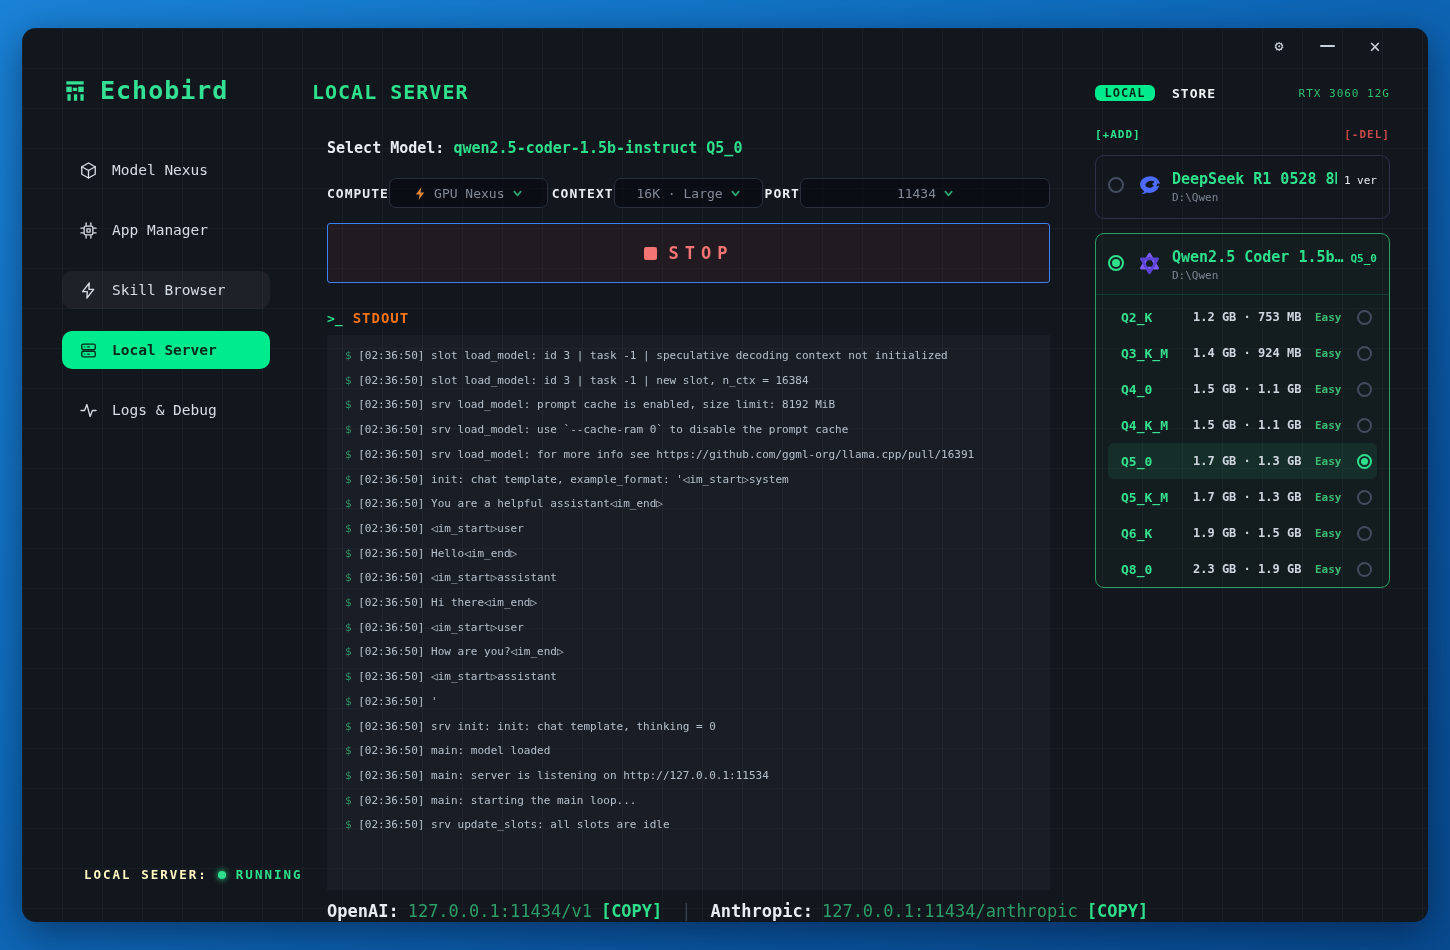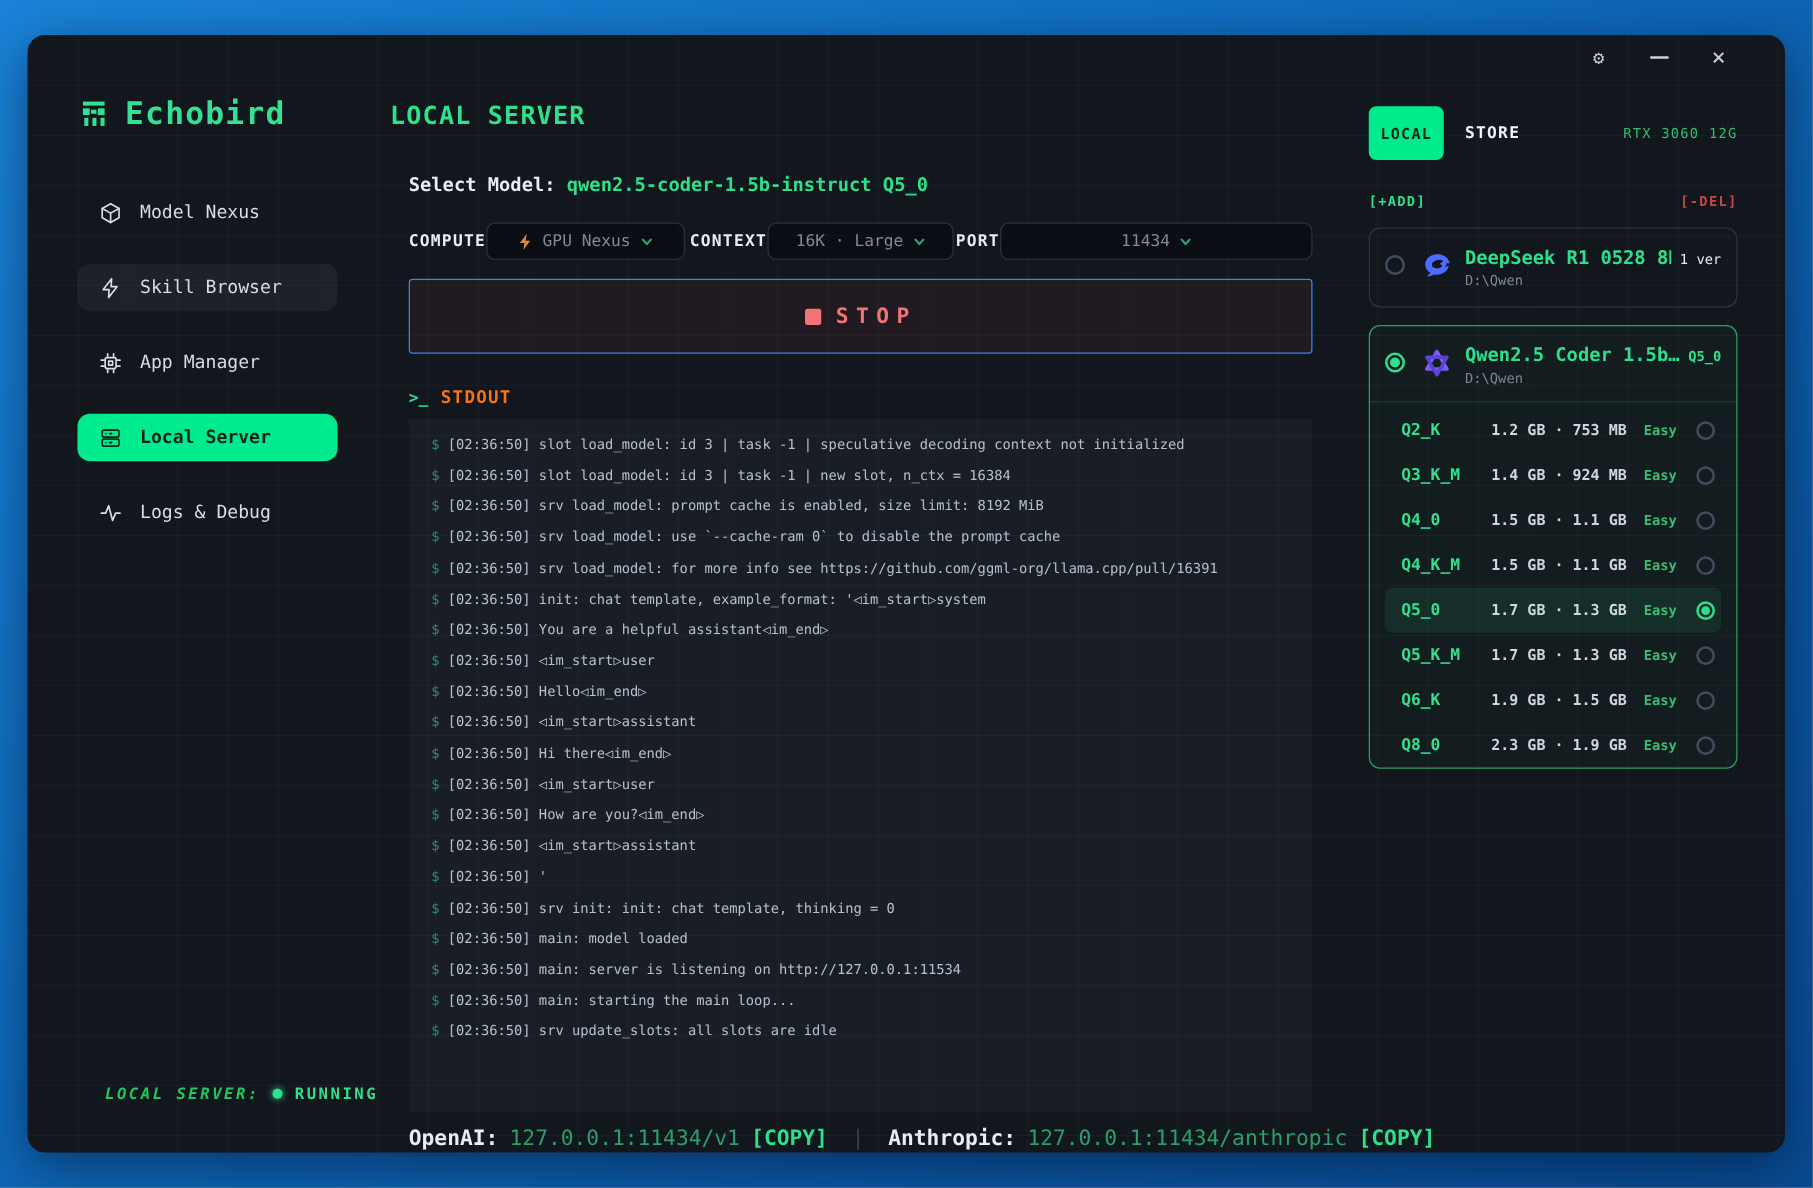--- a/index.html
+++ b/index.html
@@ -34,21 +34,21 @@
   .nav-item {
     width:208px; height:38px; display:flex; align-items:center; gap:14px;
     padding-left:17px; margin-bottom:22px; border-radius:10px;
     color:#d7dde4; font-size:14.5px; cursor:pointer;
   }
   .nav-item svg { width:19px; height:19px; stroke:#d7dde4; fill:none; stroke-width:1.7; stroke-linecap:round; stroke-linejoin:round; flex:0 0 auto; }
   .nav-item.hl { background:rgba(255,255,255,.05); }
   .nav-item.active { background:#00ea8e; color:#07281a; font-weight:bold; }
   .nav-item.active svg { stroke:#07281a; }
   .server-status { margin-top:auto; display:flex; align-items:center; gap:10px; font-size:12.5px; letter-spacing:2px; padding-left:22px; }
-  .server-status .lbl { color:#22c55e; font-weight:bold;font-style:italic; }
+  .server-status .lbl { color:#fef9c3; font-weight:bold; }
   .status-dot { width:8px; height:8px; border-radius:50%; background:#2ee08c; box-shadow:0 0 6px #2ee08c; }
   .server-status .val { color:#2ee08c; font-weight:bold; }
 
   
   .main { width:723px; padding-top:16px; }
   .page-title { color:#2ee28b; font-size:20px; font-weight:bold; letter-spacing:1px; margin-left:-15px; }
   .select-model { margin-top:35px; font-size:15px; }
   .select-model .lbl { color:#e8edf2; font-weight:bold; }
   .select-model .val { color:#2ee08c; font-weight:bold; }
   .controls { margin-top:21px; display:flex; align-items:center; }
@@ -85,21 +85,21 @@
   .endpoints { margin-top:11px; display:flex; align-items:flex-end; gap:9px; font-size:17px; }
   .ep-label { color:#e8edf2; font-weight:bold; }
   .ep-url { color:#2d9e68; }
   .ep-copy { color:#2ee08c; font-weight:bold; cursor:pointer; }
   .ep-div { color:#39414d; margin:0 10px; }
 
   
   .right { width:295px; margin-left:45px; padding-top:21px; }
   .rp-tabs { display:flex; align-items:center; }
   .tab-local {
-    width:60px; height:43px; background:#00eb8c; color:#07281a; border-radius:6px;
+    width:60px; height:16px; background:#00eb8c; color:#07281a; border-radius:6px;
     display:flex; align-items:center; justify-content:center;
     font-size:12px; font-weight:bold; letter-spacing:1px; cursor:pointer;
   }
   .tab-store { margin-left:17px; color:#f0f3f6; font-size:13px; font-weight:bold; letter-spacing:1px; cursor:pointer; }
   .gpu-badge { margin-left:auto; color:#2fbf6f; font-size:11px; letter-spacing:1px; }
   .adddel { margin-top:27px; display:flex; justify-content:space-between; font-size:11px; font-weight:bold; letter-spacing:1px; }
   .add-btn { color:#2ee08c; cursor:pointer; }
   .del-btn { color:#c74848; cursor:pointer; }
 
   .model-card { margin-top:14px; border:1px solid #2b3247; border-radius:9px; padding:14px 12px; cursor:pointer; }
@@ -154,33 +154,33 @@
         <span class="logo-name">Echobird</span>
       </div>
 
       <div class="nav-item">
         <svg viewBox="0 0 24 24">
             <path d="M12 2.5l8.5 4.8v9.4L12 21.5l-8.5-4.8V7.3z"></path>
             <path d="M12 12L3.5 7.3M12 12l8.5-4.7M12 12v9.5"></path>
           </svg>
         <span>Model Nexus</span>
       </div>
-      <div class="nav-item hl">
-        <svg viewBox="0 0 24 24">
-            <path d="M13 2.5L4.5 13.5h6L10 21.5l8.5-11h-6z"></path>
-          </svg>
-        <span>Skill Browser</span>
-      </div>
       <div class="nav-item">
         <svg viewBox="0 0 24 24">
             <rect x="6.5" y="6.5" width="11" height="11" rx="2"></rect>
             <rect x="10" y="10" width="4" height="4"></rect>
             <path d="M9 2.5v3M15 2.5v3M9 18.5v3M15 18.5v3M2.5 9h3M2.5 15h3M18.5 9h3M18.5 15h3"></path>
           </svg>
         <span>App Manager</span>
+      </div>
+      <div class="nav-item hl">
+        <svg viewBox="0 0 24 24">
+            <path d="M13 2.5L4.5 13.5h6L10 21.5l8.5-11h-6z"></path>
+          </svg>
+        <span>Skill Browser</span>
       </div>
       <div class="nav-item active">
         <svg viewBox="0 0 24 24">
             <rect x="3.5" y="4" width="17" height="7" rx="1.8"></rect>
             <rect x="3.5" y="13" width="17" height="7" rx="1.8"></rect>
             <path d="M7.2 7.5h.01M7.2 16.5h.01M11 7.5h2M11 16.5h2"></path>
           </svg>
         <span>Local Server</span>
       </div>
       <div class="nav-item">

